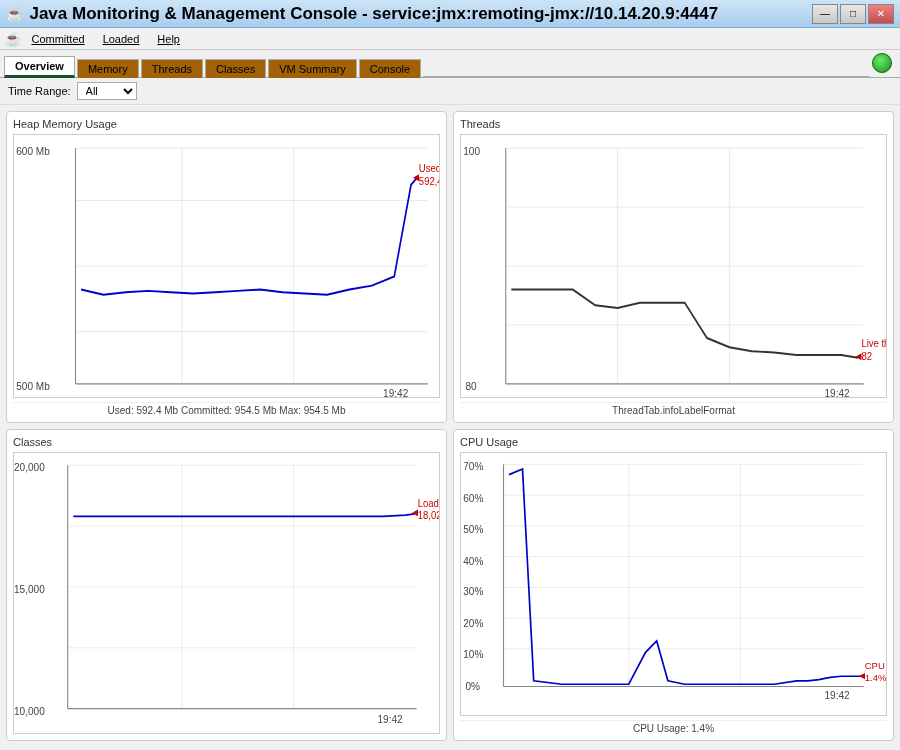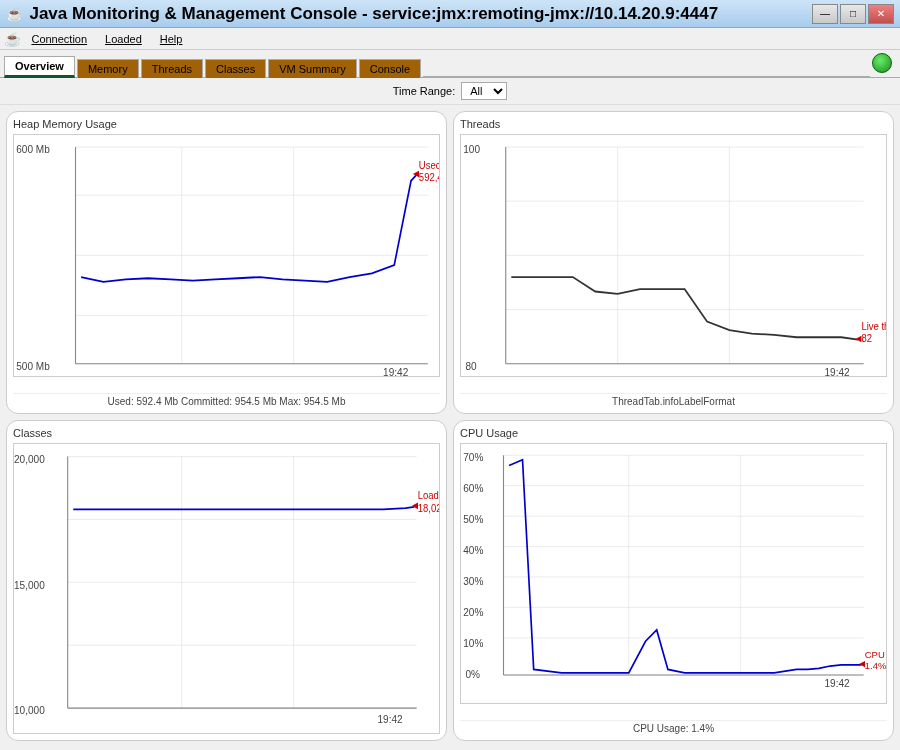--- a/index.html
+++ b/index.html
@@ -59,47 +59,47 @@
       border-bottom: 3px solid #14532d;
       z-index: 1;
       font-weight: bold;
     }
 
     .toolbar {
       background: #f0f0f0;
       padding: 4px 8px;
       display: flex;
       align-items: center;
-      justify-content: center;
+      justify-content: flex-start;
       gap: 6px;
       border-bottom: 1px solid #ddd;
     }
     .toolbar label { font-size: 11px; }
     .toolbar select {
       font-size: 11px;
       padding: 1px 4px;
       border: 1px solid #aaa;
       background: white;
-      width: 46px;
+      width: 60px;
     }
 
     .main-content {
       background: #f0f0f0;
       padding: 6px;
       display: grid;
       grid-template-columns: 1fr 1fr;
       grid-template-rows: 1fr 1fr;
       gap: 6px;
       height: calc(750px - 28px - 22px - 28px - 30px);
     }
 
     .chart-panel {
       background: white;
       border: 1px solid #ccc;
-      border-radius: 12px;
+      border-radius: 4px;
       padding: 6px;
       display: flex;
       flex-direction: column;
     }
     .chart-title {
       font-size: 11px;
       font-weight: normal;
       color: #333;
       margin-bottom: 4px;
     }
@@ -107,21 +107,21 @@
       flex: 1;
       position: relative;
       border: 1px solid #ccc;
       background: white;
       overflow: hidden;
     }
     .chart-footer {
       font-size: 10px;
       color: #444;
       text-align: center;
-      margin-top: 16px;
+      margin-top: 4px;
       padding-top: 2px;
       border-top: 1px solid #eee;
     }
 
     svg { width: 100%; height: 100%; }
     .y-axis-label { font-size: 9px; fill: #444; }
     .x-axis-label { font-size: 9px; fill: #444; }
     .chart-line-blue { fill: none; stroke: #0000cc; stroke-width: 1.5; }
     .chart-line-black { fill: none; stroke: #333; stroke-width: 1.5; }
     .grid-line { stroke: #ddd; stroke-width: 0.5; }
@@ -142,21 +142,21 @@
   <span class="title-text">Java Monitoring &amp; Management Console - service:jmx:remoting-jmx://10.14.20.9:4447</span>
   <div class="title-buttons">
     <div class="title-btn">—</div>
     <div class="title-btn">□</div>
     <div class="title-btn close">✕</div>
   </div>
 </div>
 
 <div class="menu-bar">
   <span style="font-size:14px; color:#c84800;">☕</span>
-  <span class="menu-item">Connection</span>
+  <span class="menu-item">Committed</span>
   <span class="menu-item">Loaded</span>
   <span class="menu-item">Help</span>
 </div>
 
 <div class="tabs-bar">
   <div class="tab active">Overview</div>
   <div class="tab">Memory</div>
   <div class="tab">Threads</div>
   <div class="tab">Classes</div>
   <div class="tab">VM Summary</div>

